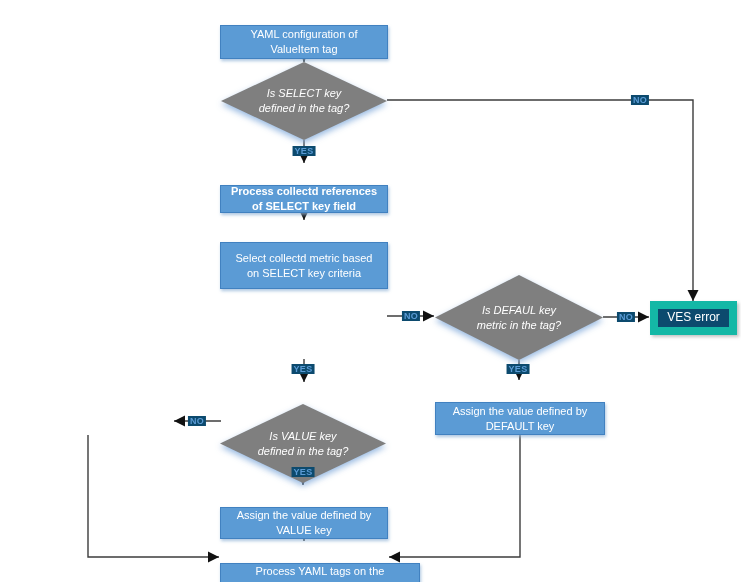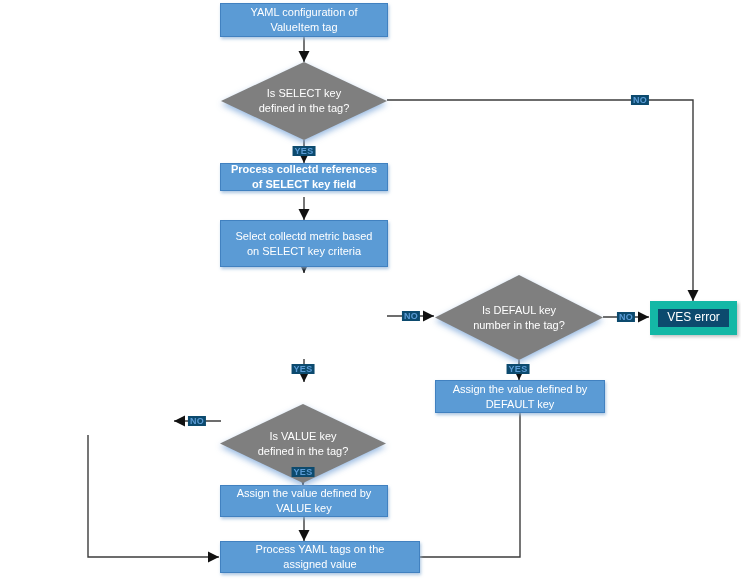--- a/index.html
+++ b/index.html
@@ -18,39 +18,41 @@
     color:#ffffff;
     font-size:11px;line-height:1.32;
     white-space:pre-line;
     box-sizing:border-box;
   }
   .process{
     background:#5B9BD5;
     border:1px solid #4181c0;
     box-shadow:1px 2px 3px rgba(145,180,215,0.75);
     padding:2px 4px;
+    margin-top:22px;
   }
   .error{
     background:#0c4a6e;
     border:8px solid #14b8a6;
     box-shadow:2px 2px 3px rgba(150,150,150,0.55);
     font-size:12px;
   }
   .diamond-wrap{
     position:absolute;
     filter:drop-shadow(0 3px 3px rgba(133,173,220,0.85));
   }
   .diamond{
     width:100%;height:100%;
     background:#7F7F7F;
     clip-path:polygon(50% 0%, 100% 50%, 50% 100%, 0% 50%);
     display:flex;align-items:center;justify-content:center;
     text-align:center;
     color:#ffffff;font-size:11px;line-height:1.35;
     white-space:pre-line;
+    font-style:italic;
   }
   .edge-label{
     position:absolute;
     transform:translate(-50%,-50%);
     background:#0c4a6e;
     color:#5B9BD5;
     font-size:9px;
     padding:0 2px;
     letter-spacing:0.3px;
     font-weight:bold;
@@ -107,21 +109,21 @@
 assigned value</div>
 
   <div class="diamond-wrap" style="left:221px;top:62px;width:166px;height:78px;">
     <div class="diamond">Is SELECT key
 defined in the tag?</div>
   </div>
 
 
   <div class="diamond-wrap" style="left:435px;top:275px;width:168px;height:85px;">
     <div class="diamond">Is DEFAUL key
-number in the tag?</div>
+metric in the tag?</div>
   </div>
 
   <div class="diamond-wrap" style="left:220px;top:404px;width:166px;height:79px;">
     <div class="diamond">Is VALUE key
 defined in the tag?</div>
   </div>
 
   <span class="edge-label" style="left:304px;top:151px;">YES</span>
   <span class="edge-label" style="left:640px;top:100px;">NO</span>
   <span class="edge-label" style="left:411px;top:316px;">NO</span>

